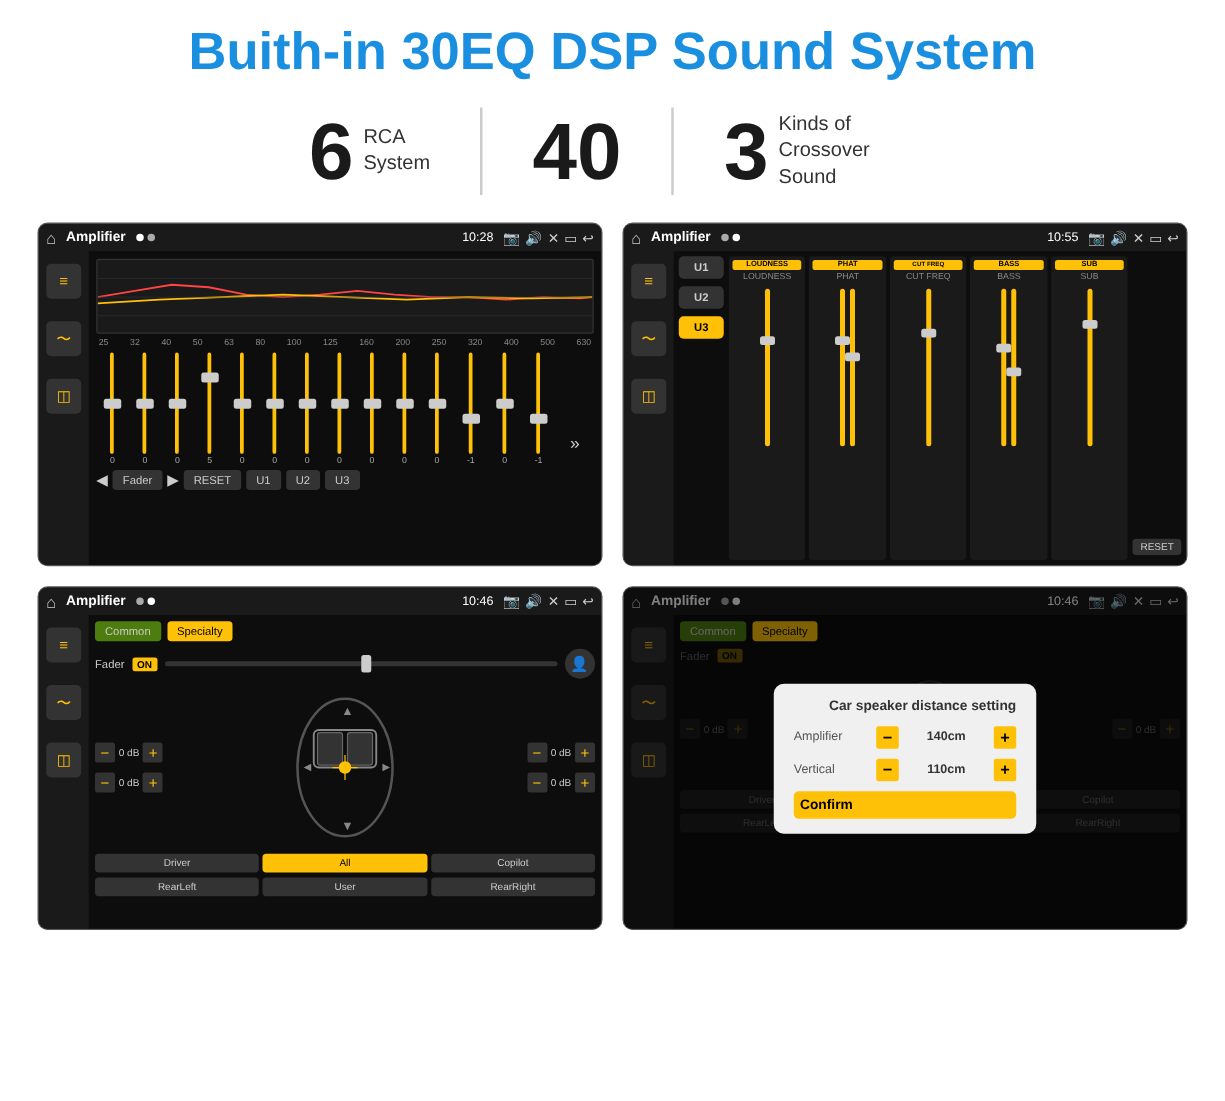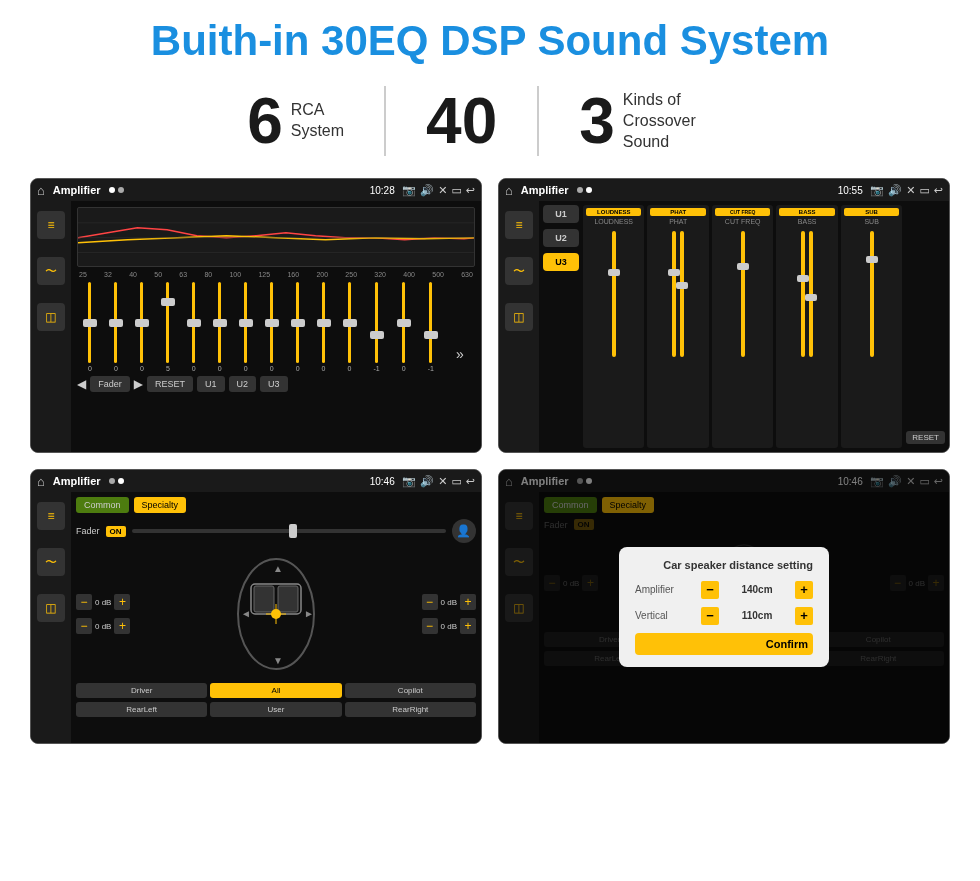--- a/index.html
+++ b/index.html
@@ -440,21 +440,21 @@
       font-size: 10px;
       font-weight: bold;
       flex: 1;
       text-align: center;
     }
     .dialog-confirm {
       background: #ffc107;
       color: #000;
       font-size: 11px;
       font-weight: bold;
-      text-align: right;
+      text-align: left;
       padding: 5px;
       border-radius: 4px;
       cursor: pointer;
       margin-top: 8px;
     }
 
     .reset-btn {
       background: #333;
       color: #ccc;
       font-size: 8px;

